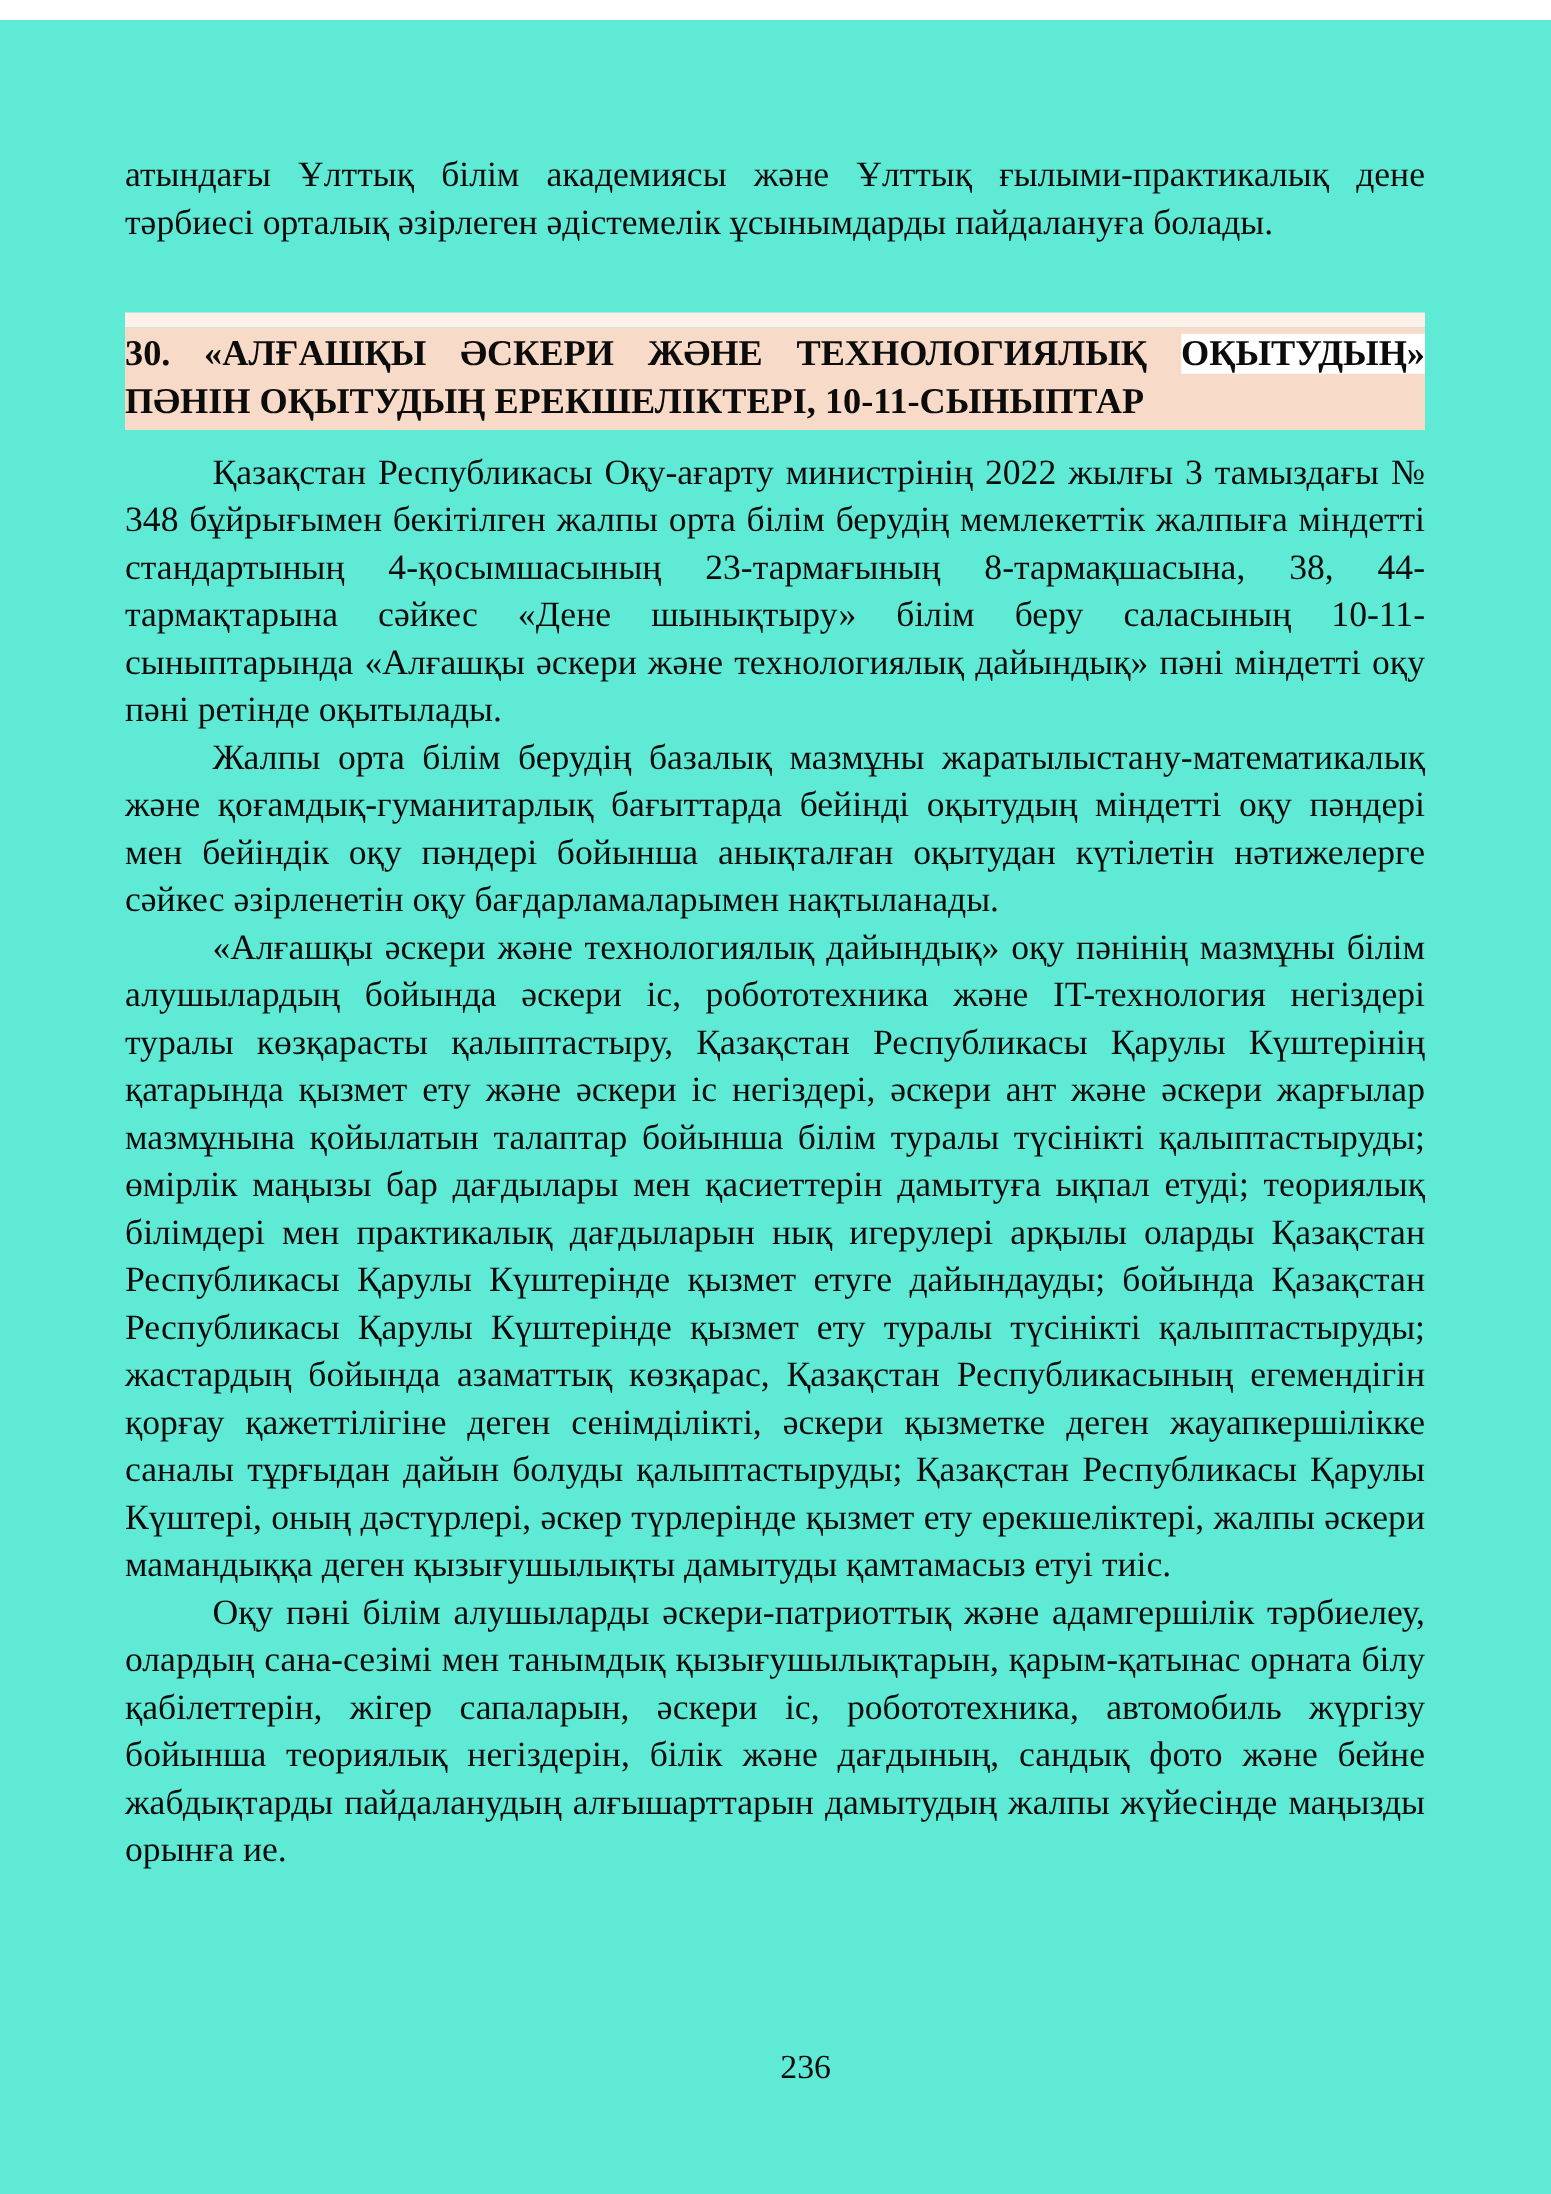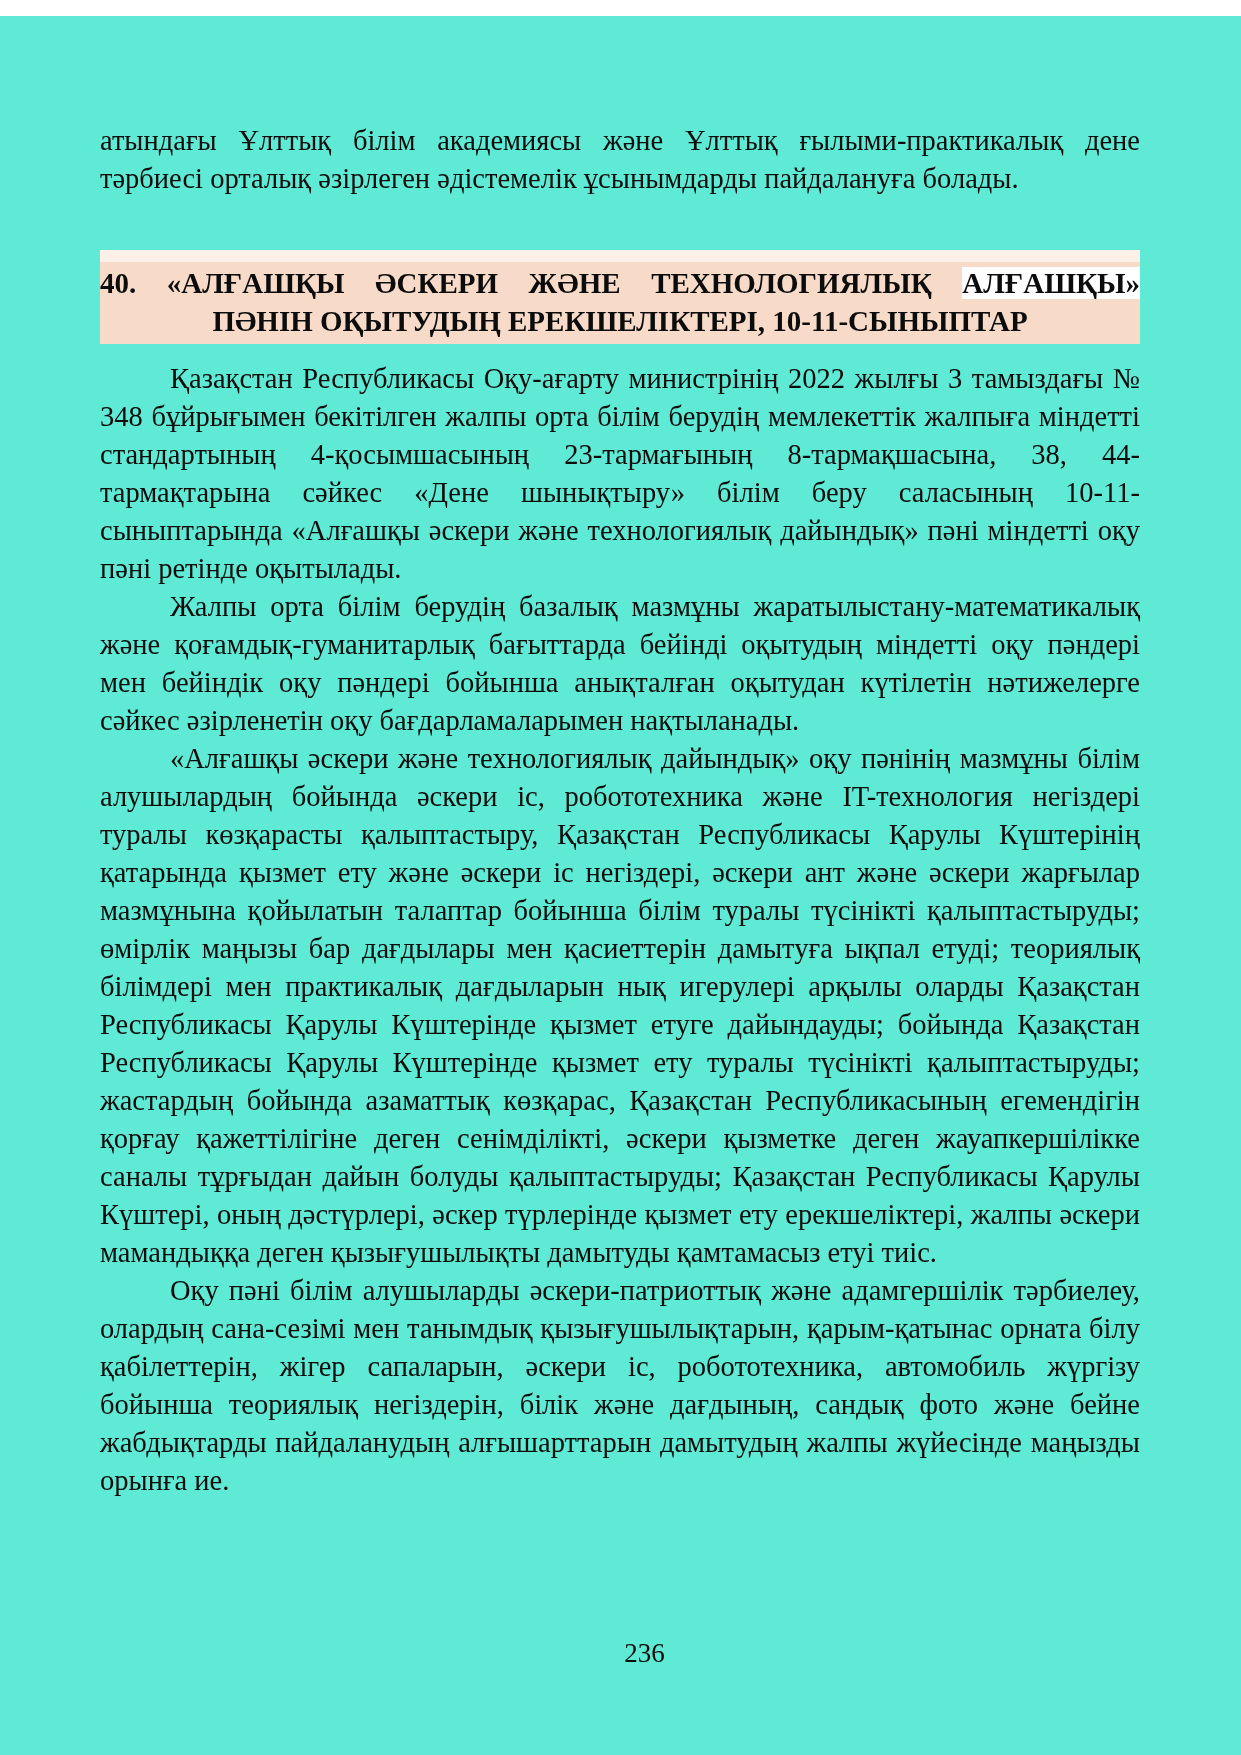--- a/index.html
+++ b/index.html
@@ -51,21 +51,21 @@
   }
   .heading-line1 {
     text-align: justify;
     text-align-last: justify;
     white-space: normal;
   }
   .heading-line1 .white-bg {
     background: #ffffff;
   }
   .heading-line2 {
-    text-align: center;
+    text-align: left;
   }
   .page-number {
     position: absolute;
     left: 0;
     top: 1622px;
     width: 1241px;
     text-align: center;
     font-size: 27px;
     color: #0c0c0c;
     padding-left: 24px;
@@ -75,22 +75,22 @@
 <body>
 
 <div class="page">
 
   <p class="para body-text">атындағы Ұлттық білім академиясы және Ұлттық ғылыми-практикалық дене тәрбиесі орталық әзірлеген әдістемелік ұсынымдарды пайдалануға болады.</p>
 
   <div class="heading-wrap">
     <div class="heading-strip"></div>
     <div class="section-heading">
       <div class="heading-line1">
-        <span>40. «АЛҒАШҚЫ ӘСКЕРИ ЖӘНЕ ТЕХНОЛОГИЯЛЫҚ</span>
-        <span class="white-bg">АЛҒАШҚЫ»</span>
+        <span>30. «АЛҒАШҚЫ ӘСКЕРИ ЖӘНЕ ТЕХНОЛОГИЯЛЫҚ</span>
+        <span class="white-bg">ОҚЫТУДЫҢ»</span>
       </div>
       <div class="heading-line2">ПӘНІН ОҚЫТУДЫҢ ЕРЕКШЕЛІКТЕРІ, 10-11-СЫНЫПТАР</div>
     </div>
   </div>
 
 
   <p class="para body-text indent">Қазақстан Республикасы Оқу-ағарту министрінің 2022 жылғы 3 тамыздағы № 348 бұйрығымен бекітілген жалпы орта білім берудің мемлекеттік жалпыға міндетті стандартының 4-қосымшасының 23-тармағының 8-тармақшасына, 38, 44-тармақтарына сәйкес «Дене шынықтыру» білім беру саласының 10-11-сыныптарында «Алғашқы әскери және технологиялық дайындық» пәні міндетті оқу пәні ретінде оқытылады.</p>
 
   <p class="para body-text indent">Жалпы орта білім берудің базалық мазмұны жаратылыстану-математикалық және қоғамдық-гуманитарлық бағыттарда бейінді оқытудың міндетті оқу пәндері мен бейіндік оқу пәндері бойынша анықталған оқытудан күтілетін нәтижелерге сәйкес әзірленетін оқу бағдарламаларымен нақтыланады.</p>
 

